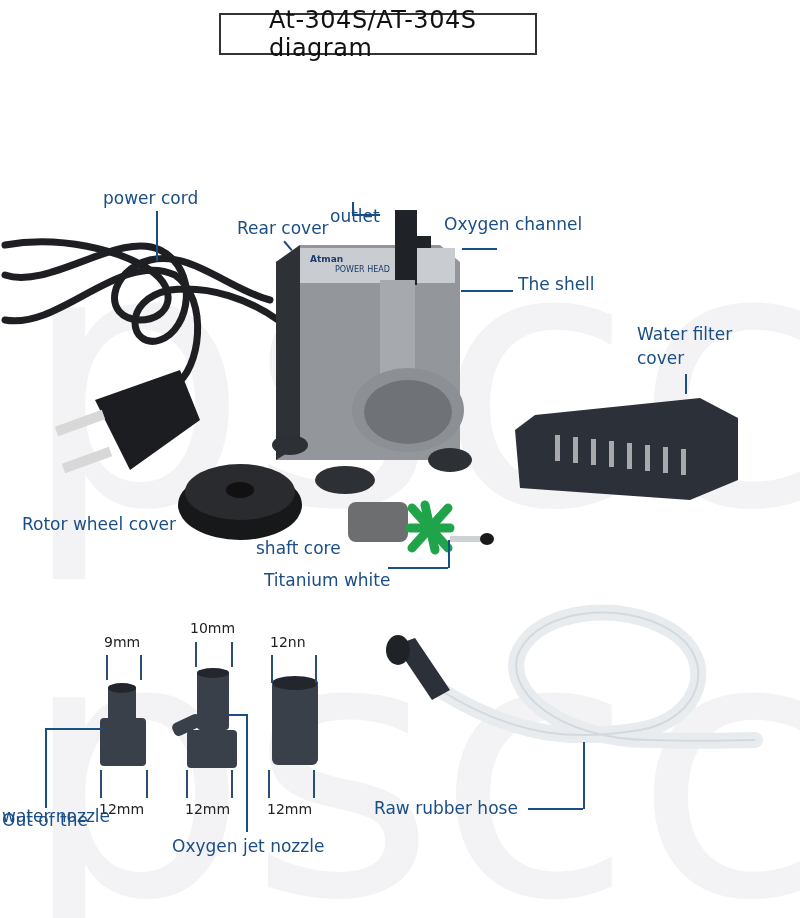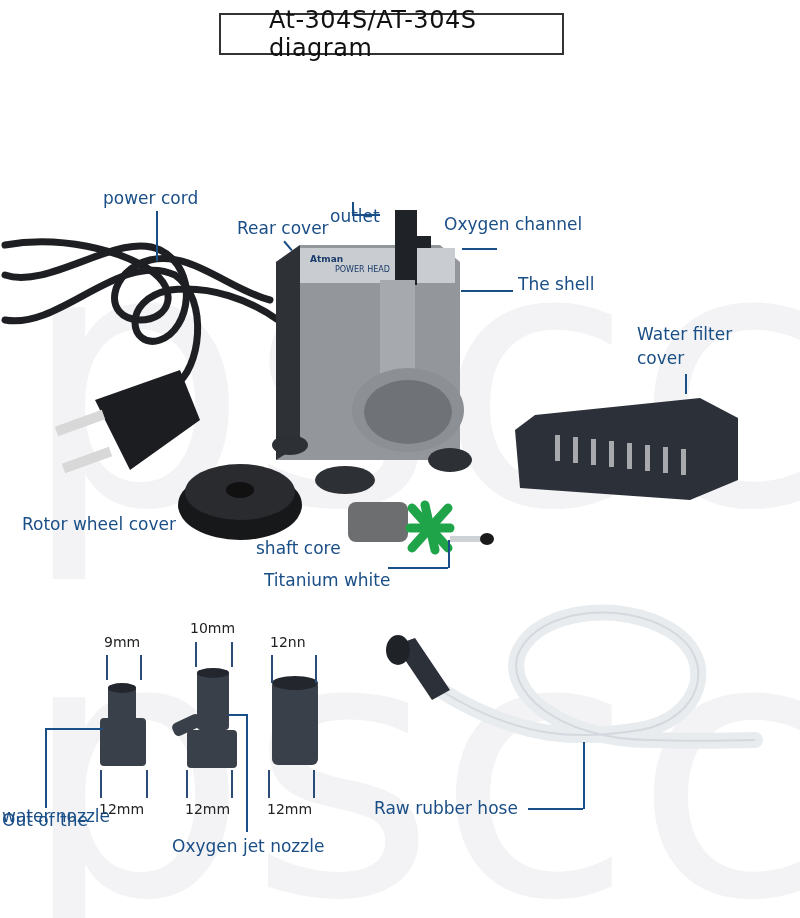--- a/index.html
+++ b/index.html
@@ -1,18 +1,18 @@
 <!DOCTYPE html>
 <html><head>
 <meta charset="utf-8">
 <style>
   html, body { margin:0; padding:0; }
   body { width:800px; height:918px; background:#ffffff; position:relative; overflow:hidden;
          font-family:"DejaVu Sans","Liberation Sans",sans-serif; }
-  .title-box { position:absolute; left:219px; top:13px; width:345px; height:42px; border:2px solid #333;
+  .title-box { position:absolute; left:219px; top:13px; width:318px; height:42px; border:2px solid #333;
                box-sizing:border-box; display:flex; align-items:center; justify-content:center;
                font-size:24px; color:#111; letter-spacing:0.5px;padding-left:48px; }
   .lbl { position:absolute; color:#1a4e86; font-size:17px; line-height:24px; white-space:nowrap; }
   .dim { position:absolute; color:#222; font-size:14px; white-space:nowrap; }
   .ln { position:absolute; background:#1a4e86; }
   .dl { position:absolute; background:#2a4d78; width:2px; }
   svg { position:absolute; left:0; top:0; }
   .wm { position:absolute; color:#f3f3f5; font-size:360px; font-family:"DejaVu Sans",sans-serif; }
 </style>
 </head>

